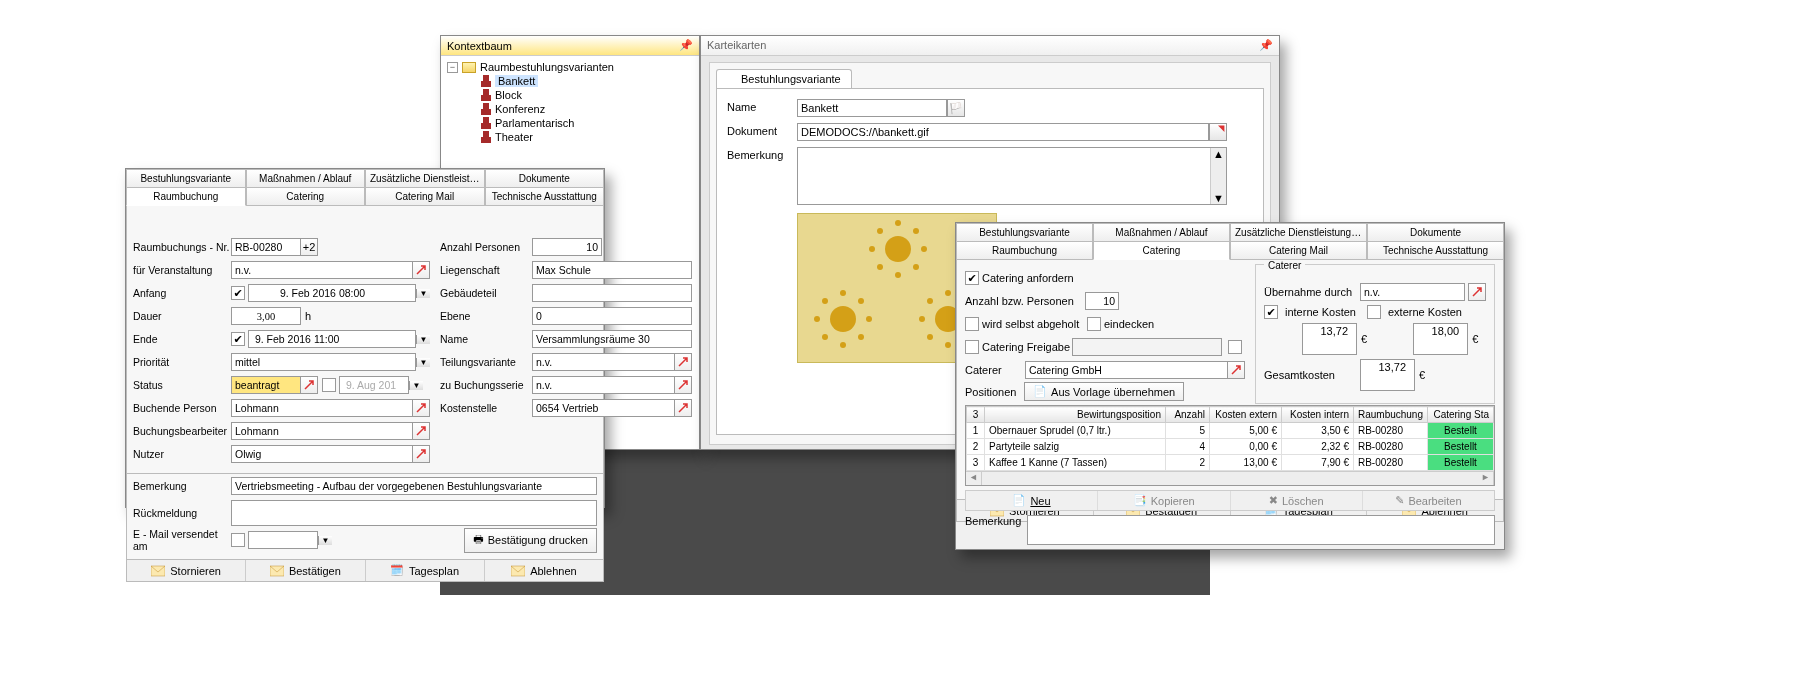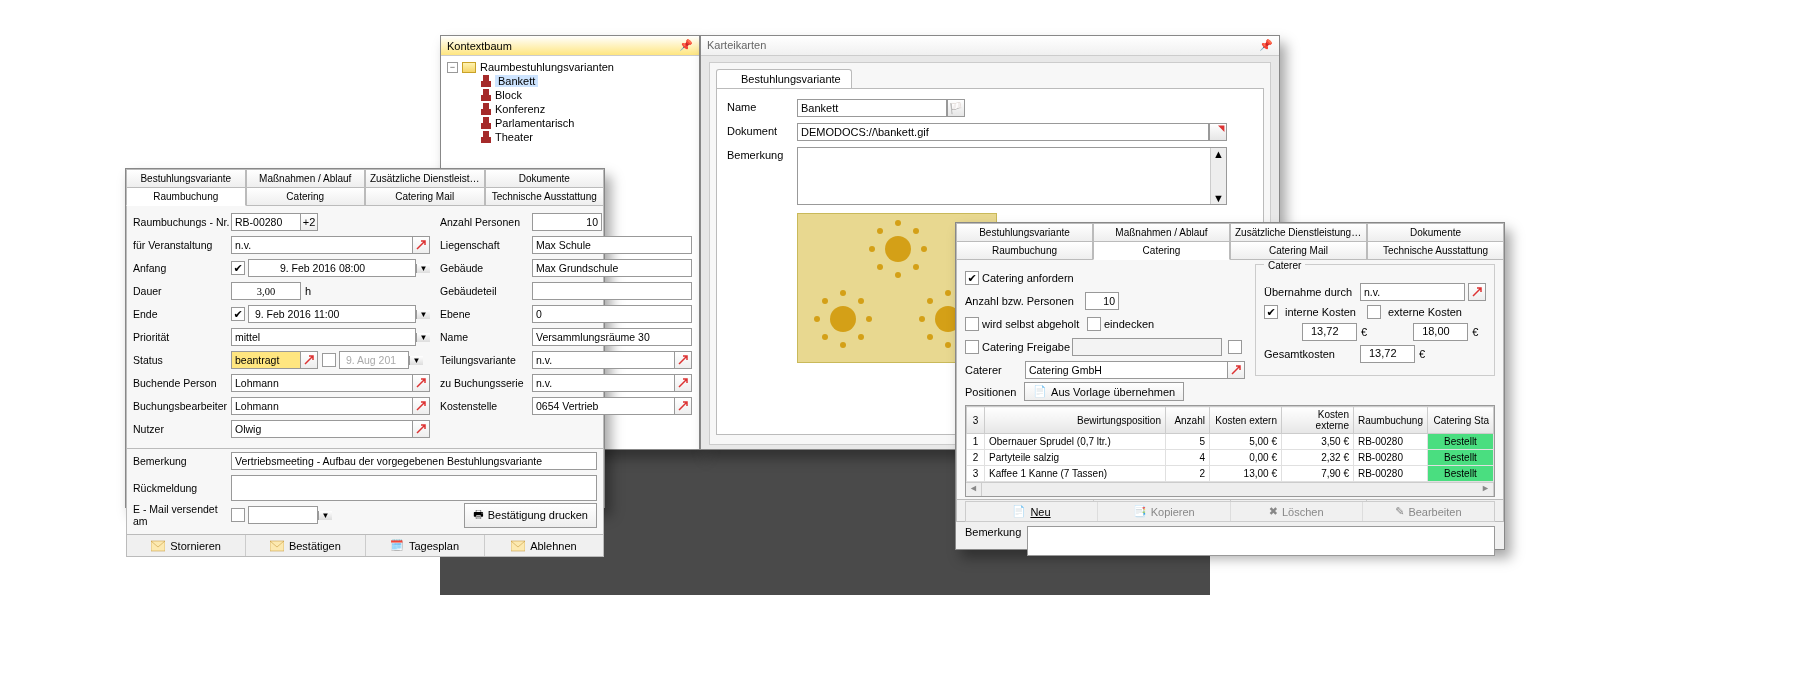--- a/index.html
+++ b/index.html
@@ -42,21 +42,21 @@
 .sun::before { content:""; position:absolute; left:12px; top:12px; width:26px; height:26px; border-radius:50%; background:#d4a017; }
 .sun .ray { position:absolute; width:6px; height:6px; border-radius:50%; background:#d4a017; }
 
 
 .rb { left:125px; top:168px; width:480px; height:340px; }
 .tabs { display:flex; }
 .tab { flex:1; text-align:center; padding:3px 4px; border:1px solid #bbb; background:linear-gradient(#fff,#eee); font-size:10px; white-space:nowrap; overflow:hidden; text-overflow:ellipsis; }
 .tab.active { background:#fff; border-bottom:1px solid #fff; }
 .tabrow2 { display:flex; margin-top:-1px; }
 .formbody { background:#f7f7f7; border:1px solid #bbb; border-top:none; padding:6px; display:flex; gap:10px; }
-.col { flex:1; }
+.col { flex:1;margin-top:25px; }
 .frow2 { display:flex; align-items:center; margin-bottom:3px; height:20px; }
 .lbl { width:98px; font-size:10.5px; }
 .inp { flex:1; border:1px solid #999; background:#fff; height:18px; padding:1px 3px; font-size:10.5px; }
 .inp.small { flex:none; width:70px; }
 .redarrow { width:18px; height:18px; border:1px solid #999; background:linear-gradient(#fff,#eee); display:inline-flex; align-items:center; justify-content:center; margin-left:-1px; }
 .redarrow svg { width:10px; height:10px; }
 .dd { width:14px; border-left:1px solid #999; text-align:center; background:linear-gradient(#fff,#ddd); font-size:8px; }
 .chk { width:14px; height:14px; border:1px solid #999; background:#fff; display:inline-flex; align-items:center; justify-content:center; margin-right:3px; }
 .status-beantragt { background:#ffe680 !important; }
 .bemerk { height:28px; }
@@ -65,21 +65,21 @@
 .bbtn:last-child { border-right:none;align-items:flex-end; }
 .bico { width:14px; height:12px; }
 
 
 .ct { left:955px; top:222px; width:550px; height:328px; }
 .ctbody { background:#f7f7f7; border:1px solid #bbb; border-top:none; padding:6px; position:relative; height:240px; }
 .ctleft { position:absolute; left:8px; top:8px; width:280px; }
 .ctright { position:absolute; right:8px; top:4px; width:240px; border:1px solid #ccc; padding:6px 8px 8px; }
 .ctright .leg { position:relative; top:-12px; background:#f7f7f7; padding:0 4px; display:inline-block; font-size:10px; }
 .ctright .kr { display:flex; align-items:center; margin-bottom:4px; gap:4px; }
-.ctright .mbox { width:55px; border:1px solid #999; height:18px; text-align:left; padding:1px 8px; background:#fff; }
+.ctright .mbox { width:55px; border:1px solid #999; height:32px; text-align:right; padding:1px 8px; background:#fff; }
 .posbar { display:flex; align-items:center; gap:8px; margin-top:4px; }
 .pbtn { border:1px solid #999; background:linear-gradient(#fff,#eee); padding:2px 8px; display:inline-flex; align-items:center; gap:4px; }
 .grid { border:1px solid #999; background:#fff; margin-top:4px; }
 .grid table { width:100%; border-collapse:collapse; }
 .grid th { background:linear-gradient(#fff,#e6e6e6); border:1px solid #ccc; padding:2px 4px; font-weight:normal; font-size:10px; text-align:right; }
 .grid td { border:1px solid #e0e0e0; padding:2px 4px; font-size:10px; }
 .grid td.num { text-align:right; }
 .grid td.ctr { text-align:center; }
 .bestellt { background:#4ade80; text-align:center; }
 .gridfoot { height:14px; background:#eee; border-top:1px solid #ccc; display:flex; }
@@ -295,24 +295,20 @@
     <div class="col">
       <div class="frow2">
           <span class="lbl" style="width:92px">Anzahl Personen</span>
           <input class="inp small" style="text-align: right;" value="10">
         </div>
       <div class="frow2">
           <span class="lbl" style="width:92px">Liegenschaft</span>
           <input class="inp" value="Max Schule" style="">
         </div>
       <div class="frow2">
-          <span class="lbl" style="width:92px">Gebäude</span>
-          <input class="inp" value="Max Grundschule" style="">
-        </div>
-      <div class="frow2">
           <span class="lbl" style="width:92px">Gebäudeteil</span>
           <input class="inp" style="">
         </div>
       <div class="frow2">
           <span class="lbl" style="width:92px">Ebene</span>
           <input class="inp" value="0" style="">
         </div>
       <div class="frow2">
           <span class="lbl" style="width:92px">Name</span>
           <input class="inp" value="Versammlungsräume 30" style="">
@@ -481,21 +477,21 @@
           </span>
       </div>
       <div class="grid">
         <table>
           <thead>
               <tr>
             <th style="width:18px;text-align:center">3</th>
             <th>Bewirtungsposition</th>
             <th style="width:44px;text-align:right">Anzahl</th>
             <th style="width:72px;text-align:right">Kosten extern</th>
-            <th style="width:72px;text-align:right">Kosten externe</th>
+            <th style="width:72px;text-align:right">Kosten intern</th>
             <th style="width:72px">Raumbuchung</th>
             <th style="width:66px">Catering Sta</th>
           </tr>
             </thead>
           <tbody id="ctrows">
               <tr>
                 <td class="ctr">1</td>
                 <td>Obernauer Sprudel (0,7 ltr.)</td>
                 <td class="num">5</td>
                 <td class="num">5,00 €</td>

